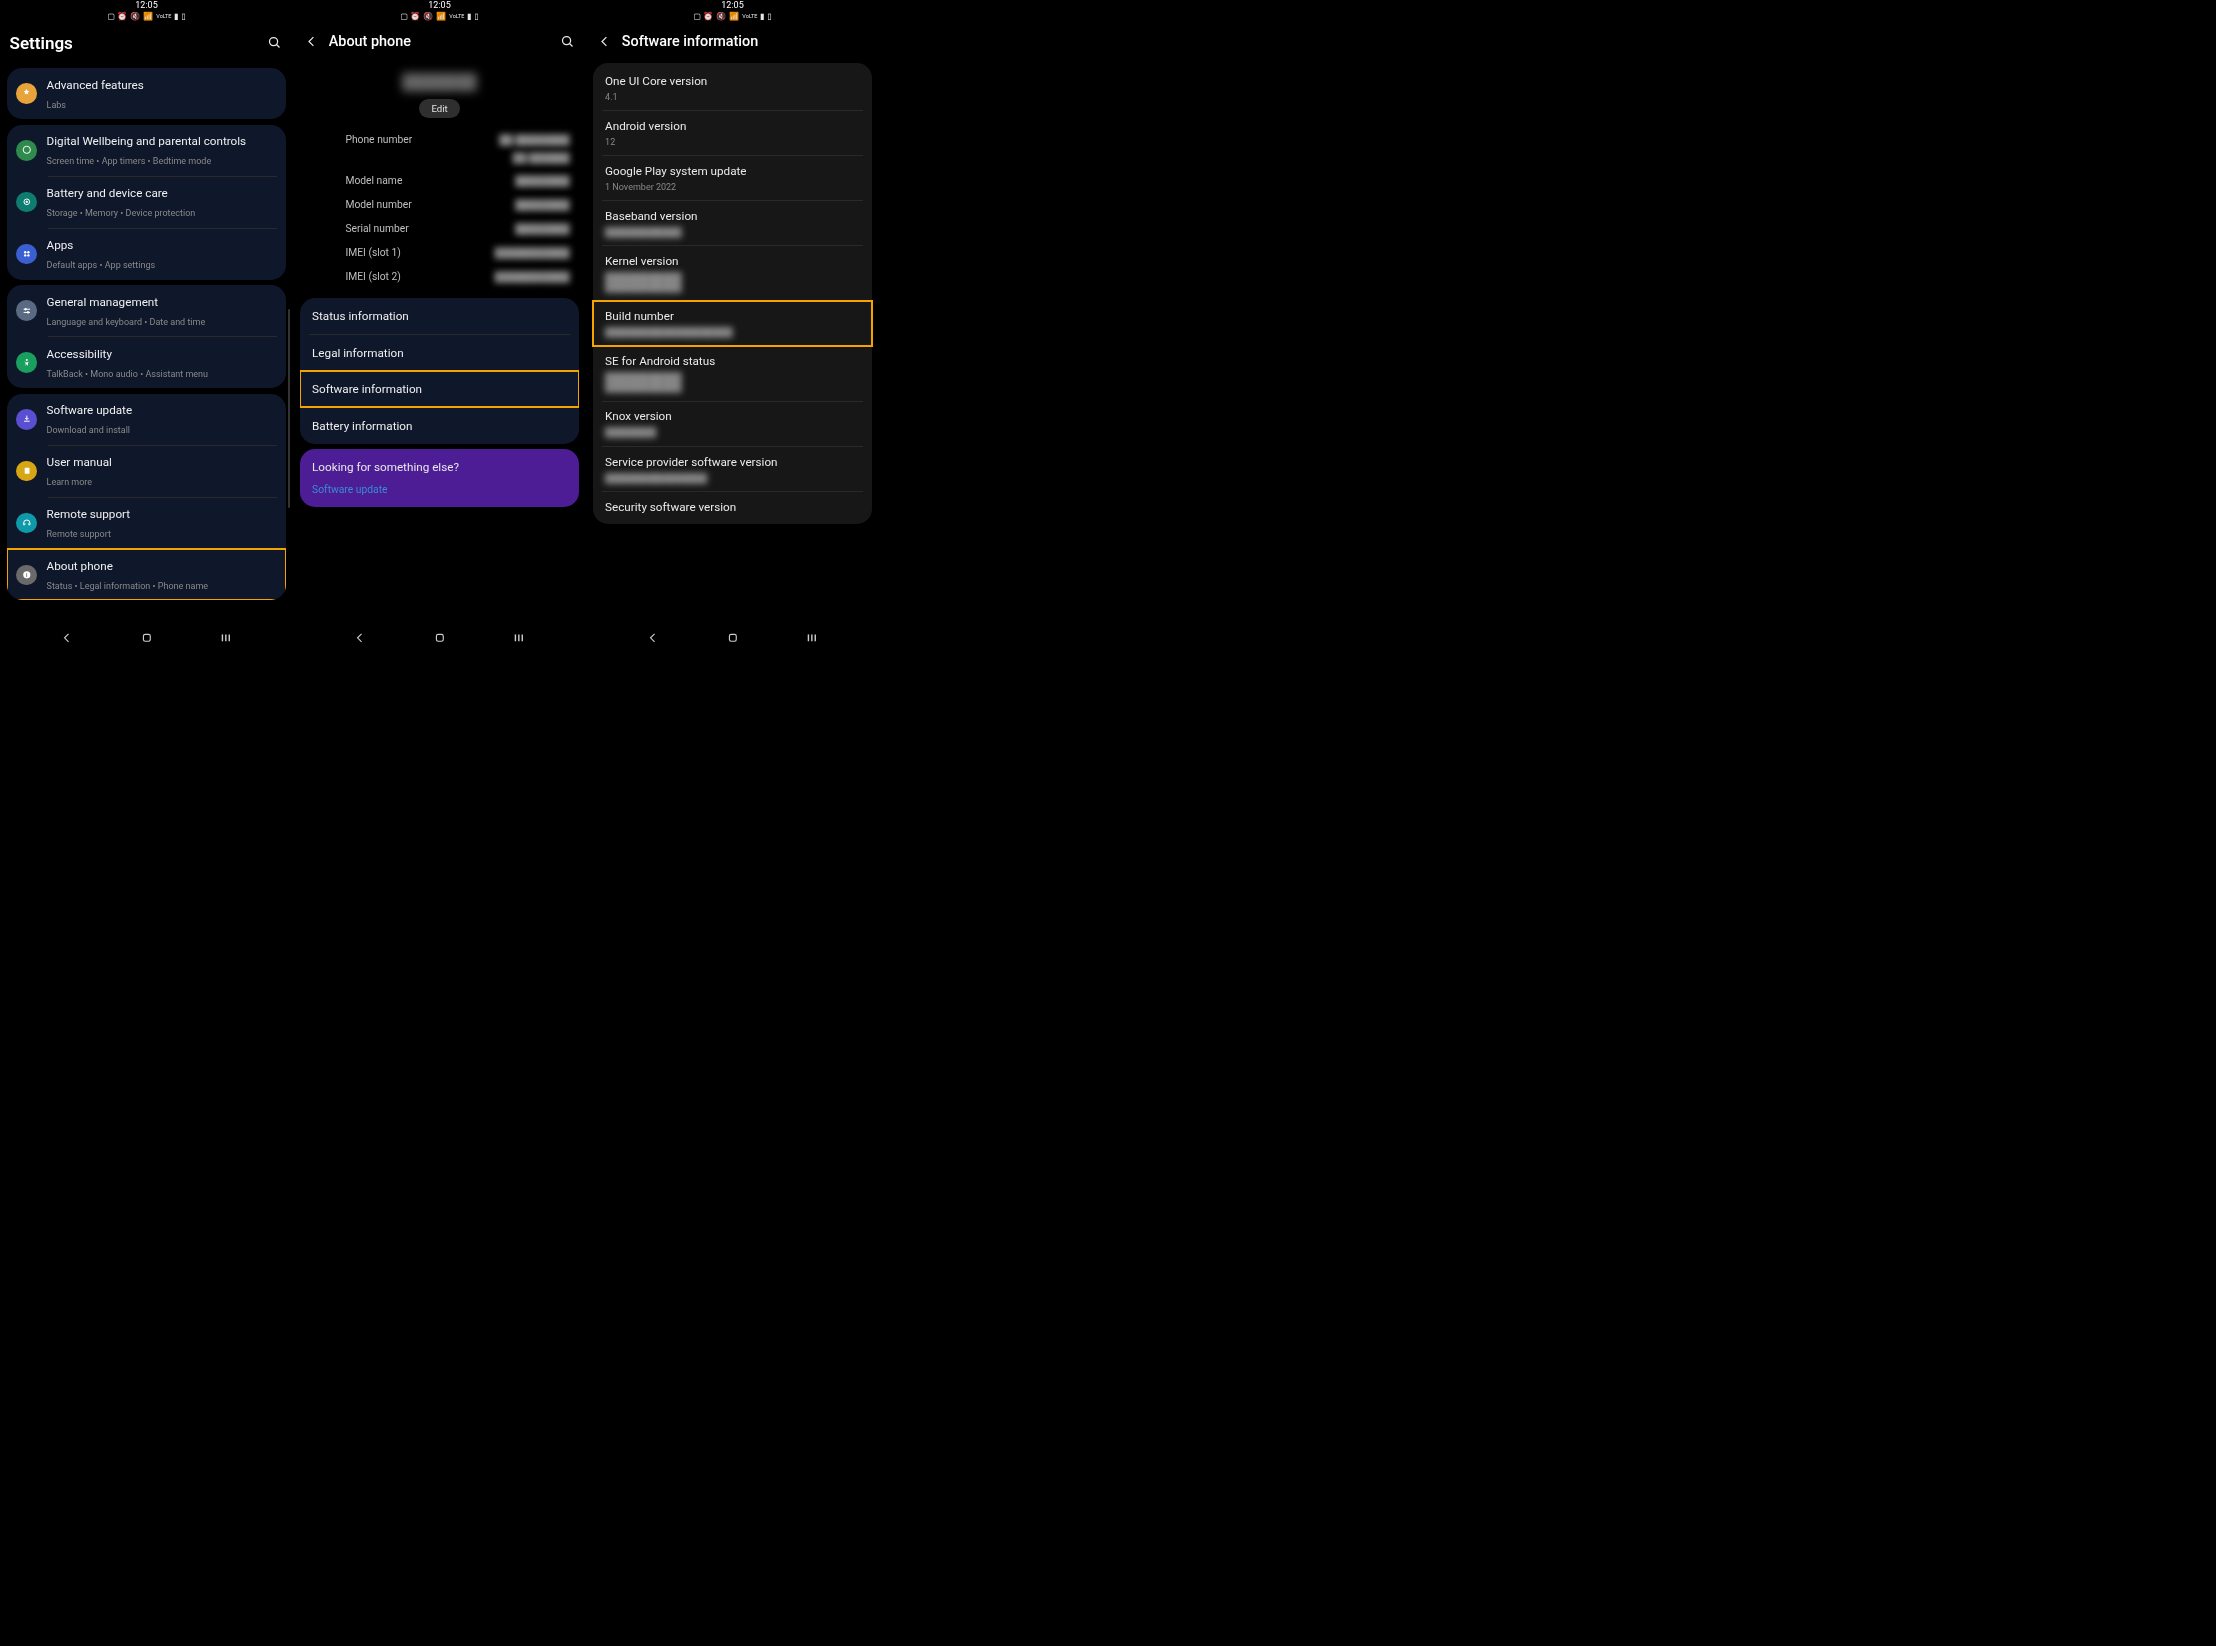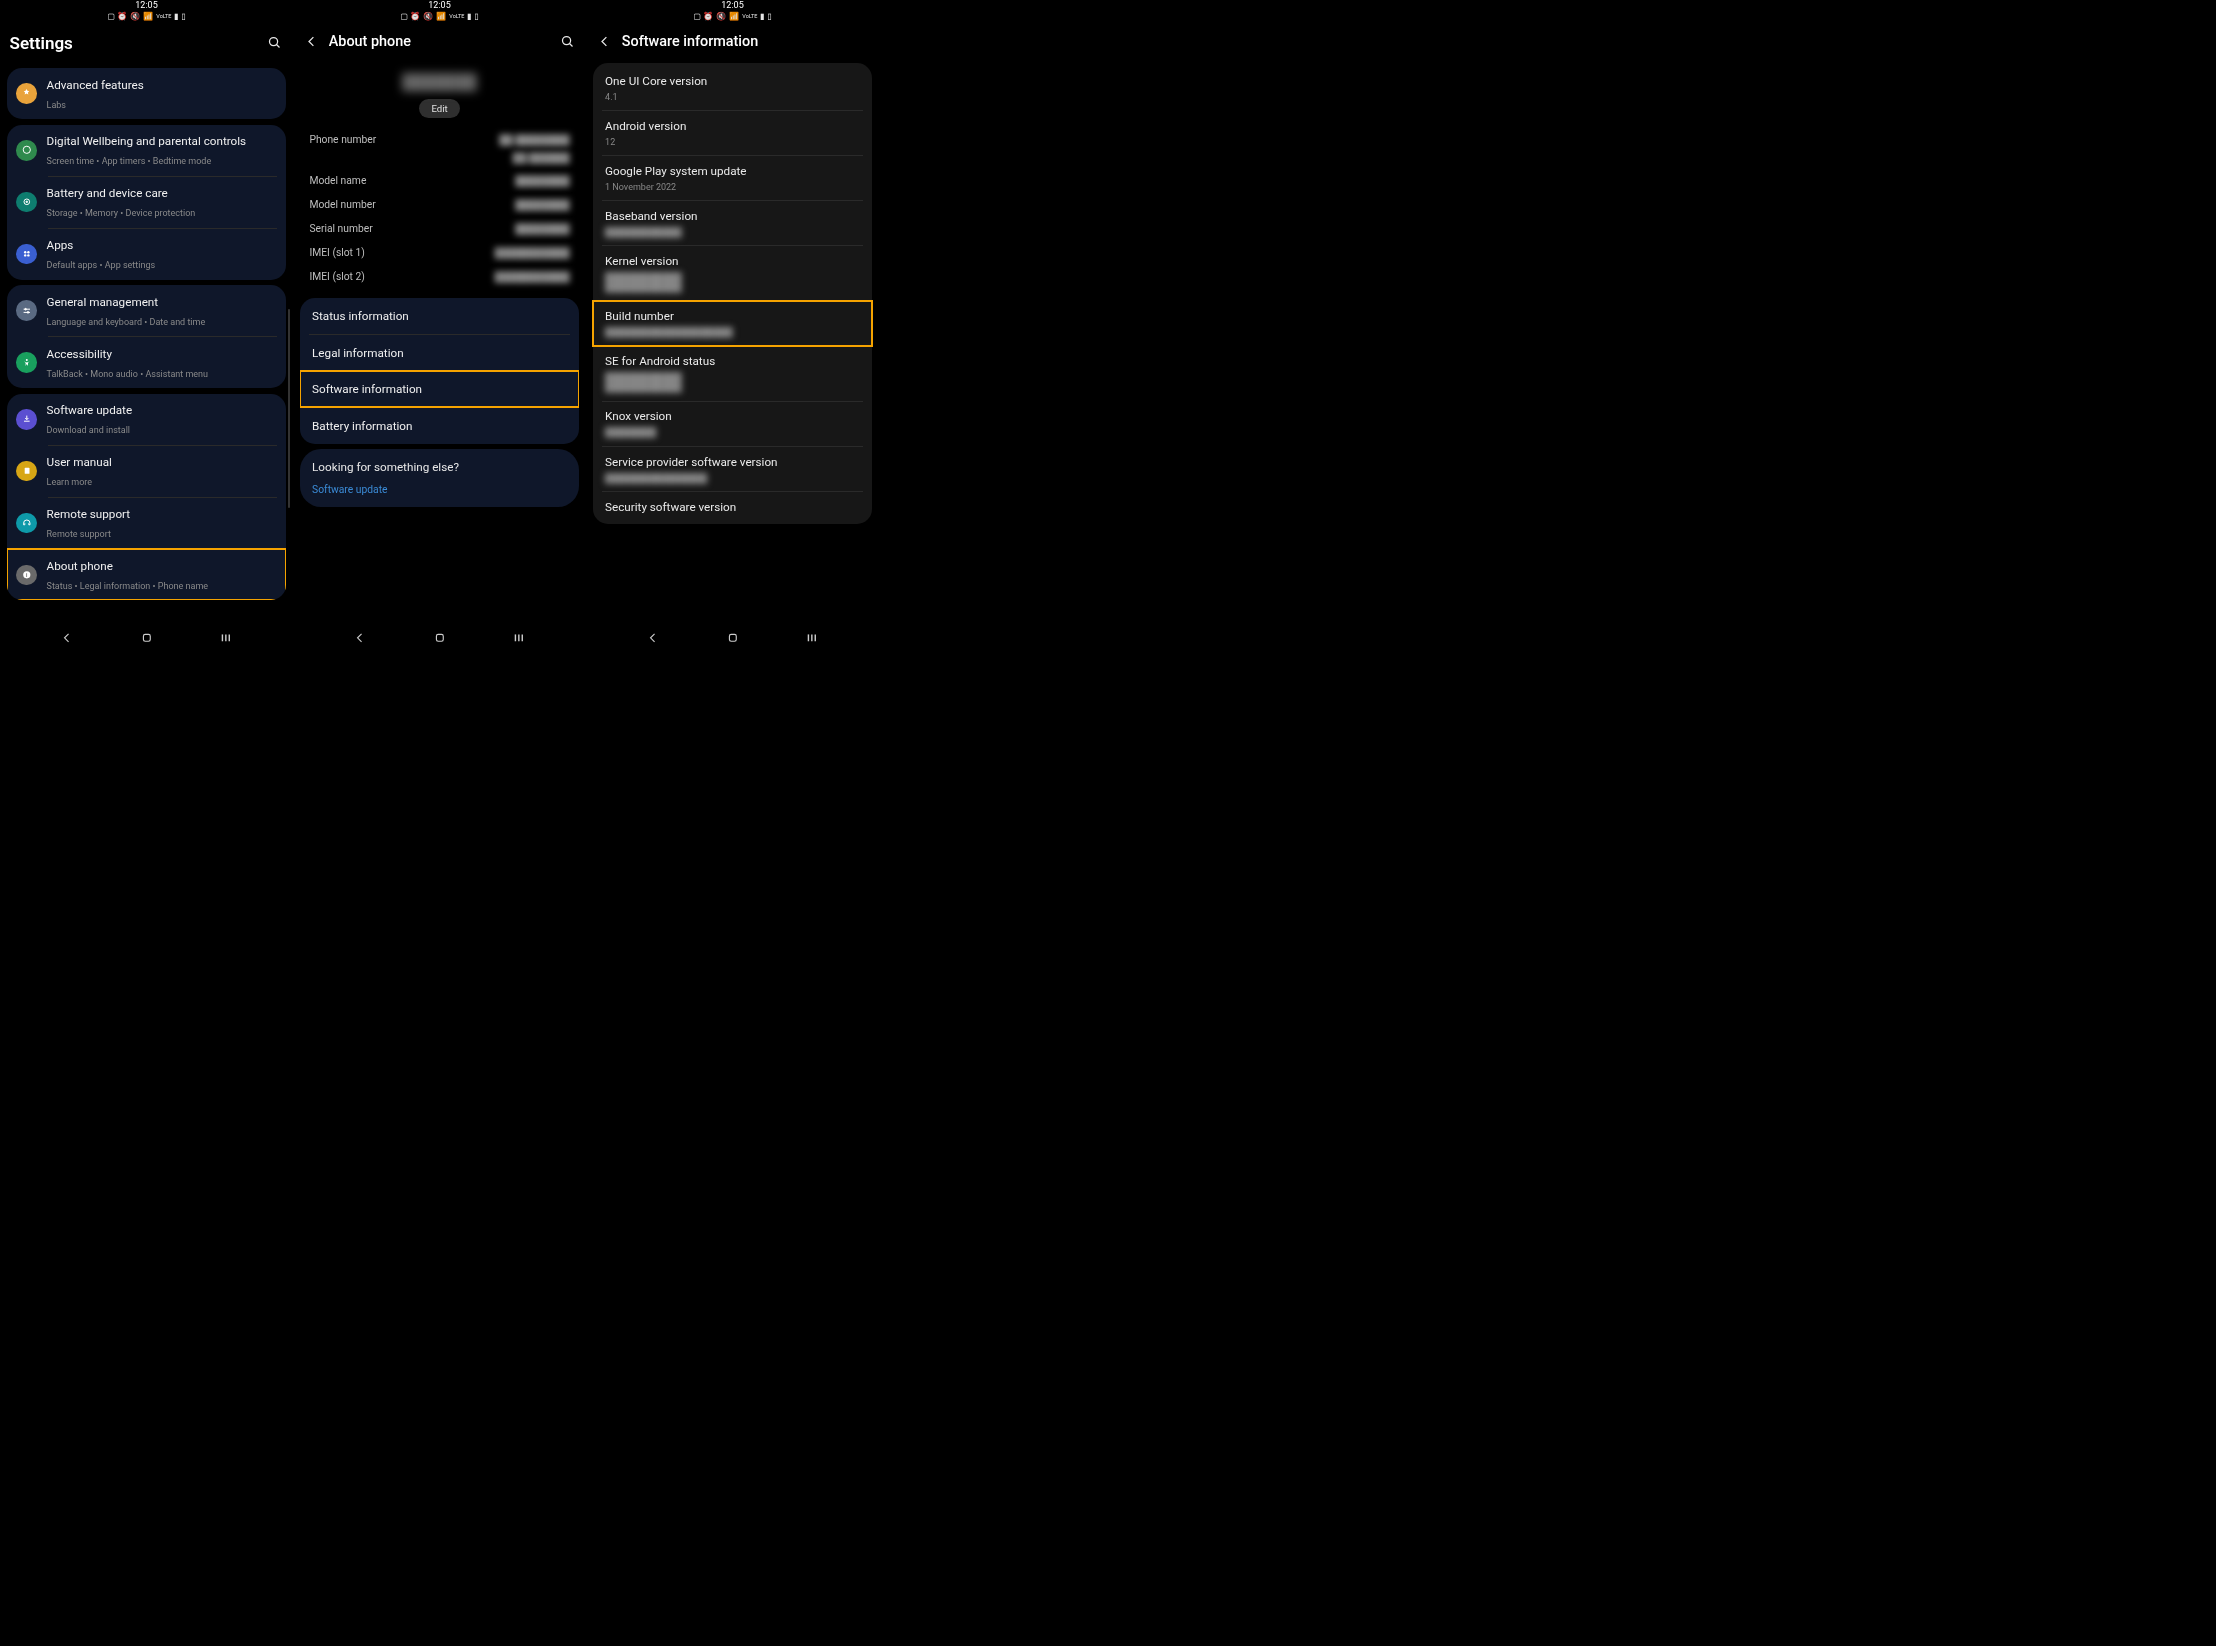--- a/index.html
+++ b/index.html
@@ -46,21 +46,21 @@
   .search-btn { width: 18px; height: 18px; display:flex; align-items:center; justify-content:center; margin-left:auto;}
   
   .content { flex: 1; overflow: hidden; padding: 0 4.1px; }
   
   .card {
     background: #0f172a;
     border-radius: 15px;
     margin: 5.5px 2.7px;
     overflow: hidden;
   }
-  .card.dark { background: #0f172a; border-radius: 21px; }
+  .card.dark { background: #4c1d95; }
   .row {
     display: flex;
     align-items: center;
     padding: 8.2px 9.6px;
     gap: 9.6px;
   }
   .row.with-icon { padding: 9.6px 9.6px; }
   .row-icon {
     width: 20.6px; height: 20.6px;
     border-radius: 50%;
@@ -71,21 +71,21 @@
   .row-title { font-size: 11.7px; color: #f0f0f0; }
   .row-sub { font-size: 9px; color: #8a8a8a; margin-top: 8px; }
   .divider { height: 0.7px; background: #2a2a2a; margin: 0 9.6px 0 41px; }
   .divider.full { margin: 0 9.6px; }
   .divider.noindent { margin: 0; background:#222; }
   
   .lrow { padding: 11px 12.3px; }
   .lrow .row-title { font-size: 11.7px; }
   
   .kv { display:flex; justify-content:space-between; align-items:center; padding: 5.5px 12.3px; }
-  .kv .k { font-size: 10.3px; color: #bfbfbf; }
+  .kv .k { font-size: 10.3px; color: #bfbfbf; margin-left: 36px; }
   .kv .v { font-size: 9.6px; color: #8a8a8a; }
   
   .blur { filter: blur(3.4px); color:#777; }
   .blur-lg { filter: blur(4.8px); color:#666; font-size: 15px; }
   
   .highlight { outline: 2.7px solid #f5a300; outline-offset: -1.4px; }
   
   .edit-pill {
     background: #2f2f2f; color: #e0e0e0;
     border-radius: 11px; padding: 4.1px 12.3px;

